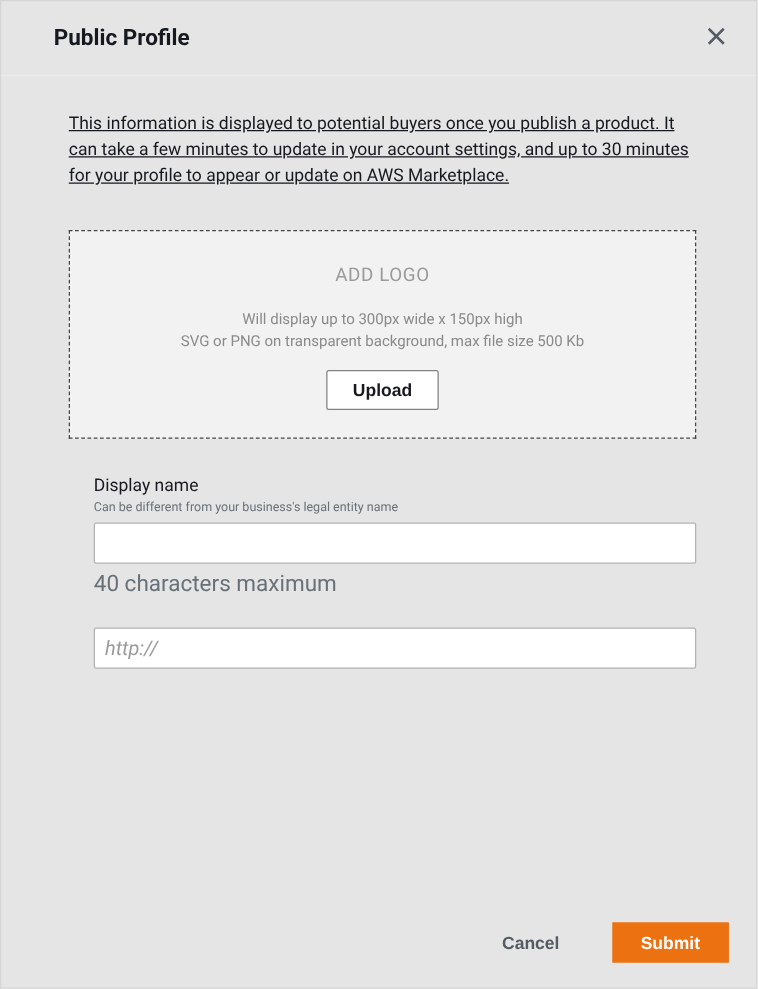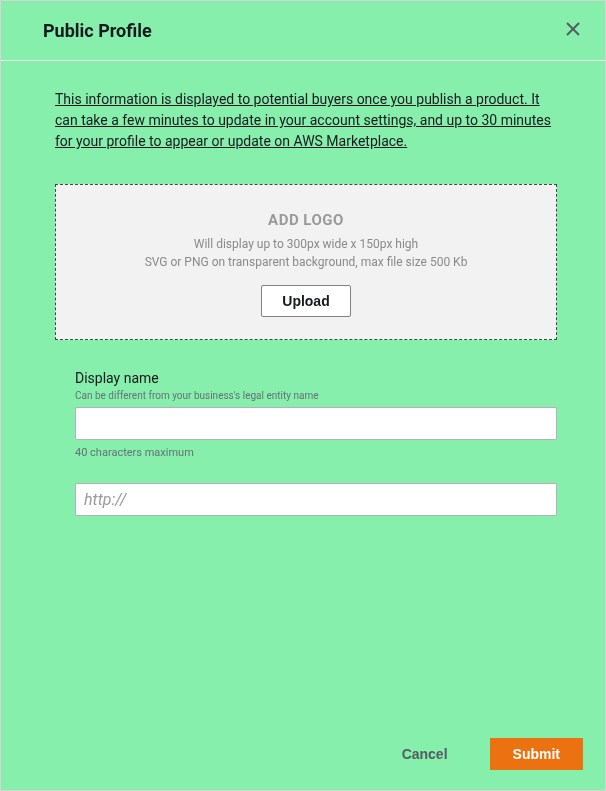--- a/index.html
+++ b/index.html
@@ -8,21 +8,21 @@
       padding: 0;
     }
     body {
       font-family: -apple-system, BlinkMacSystemFont, "Segoe UI", Roboto, "Helvetica Neue", Arial, sans-serif;
       background: #f8f8f8;
       width: 606px;
       height: 791px;
       overflow: hidden;
     }
     .modal {
-      background: #86efac;
+      background: #e5e5e5;
       width: 606px;
       height: 791px;
       border: 1px solid #d5d5d5;
       display: flex;
       flex-direction: column;
       box-shadow: 0 1px 1px rgba(0,0,0,0.05);
     }
     .modal-header {
       display: flex;
       align-items: center;
@@ -65,24 +65,24 @@
     }
     .logo-dropzone {
       border: 1px dashed #444;
       background: #f2f2f2;
       padding: 26px 20px 22px 20px;
       text-align: center;
       margin-bottom: 30px;
     }
     .logo-title {
       font-size: 15px;
-      font-weight: 700;
+      font-weight: 400;
       letter-spacing: 0.5px;
       color: #9a9a9a;
-      margin-bottom: 6px;
+      margin-bottom: 17px;
     }
     .logo-line {
       font-size: 12px;
       color: #8a8a8a;
       line-height: 1.5;
     }
     .upload-btn {
       margin-top: 14px;
       background: #fff;
       border: 1px solid #828282;
@@ -115,21 +115,21 @@
       padding: 6px 8px;
       font-size: 16px;
       color: #16191f;
       font-family: inherit;
     }
     .text-input::placeholder {
       color: #9a9a9a;
       font-style: italic;
     }
     .field-helper {
-      font-size: 11px;
+      font-size: 18px;
       color: #687078;
       margin-top: 6px;
     }
     textarea.text-input {
       height: 110px;
       resize: both;
     }
     .modal-footer {
       padding: 14px 22px 20px 22px;
       display: flex;

